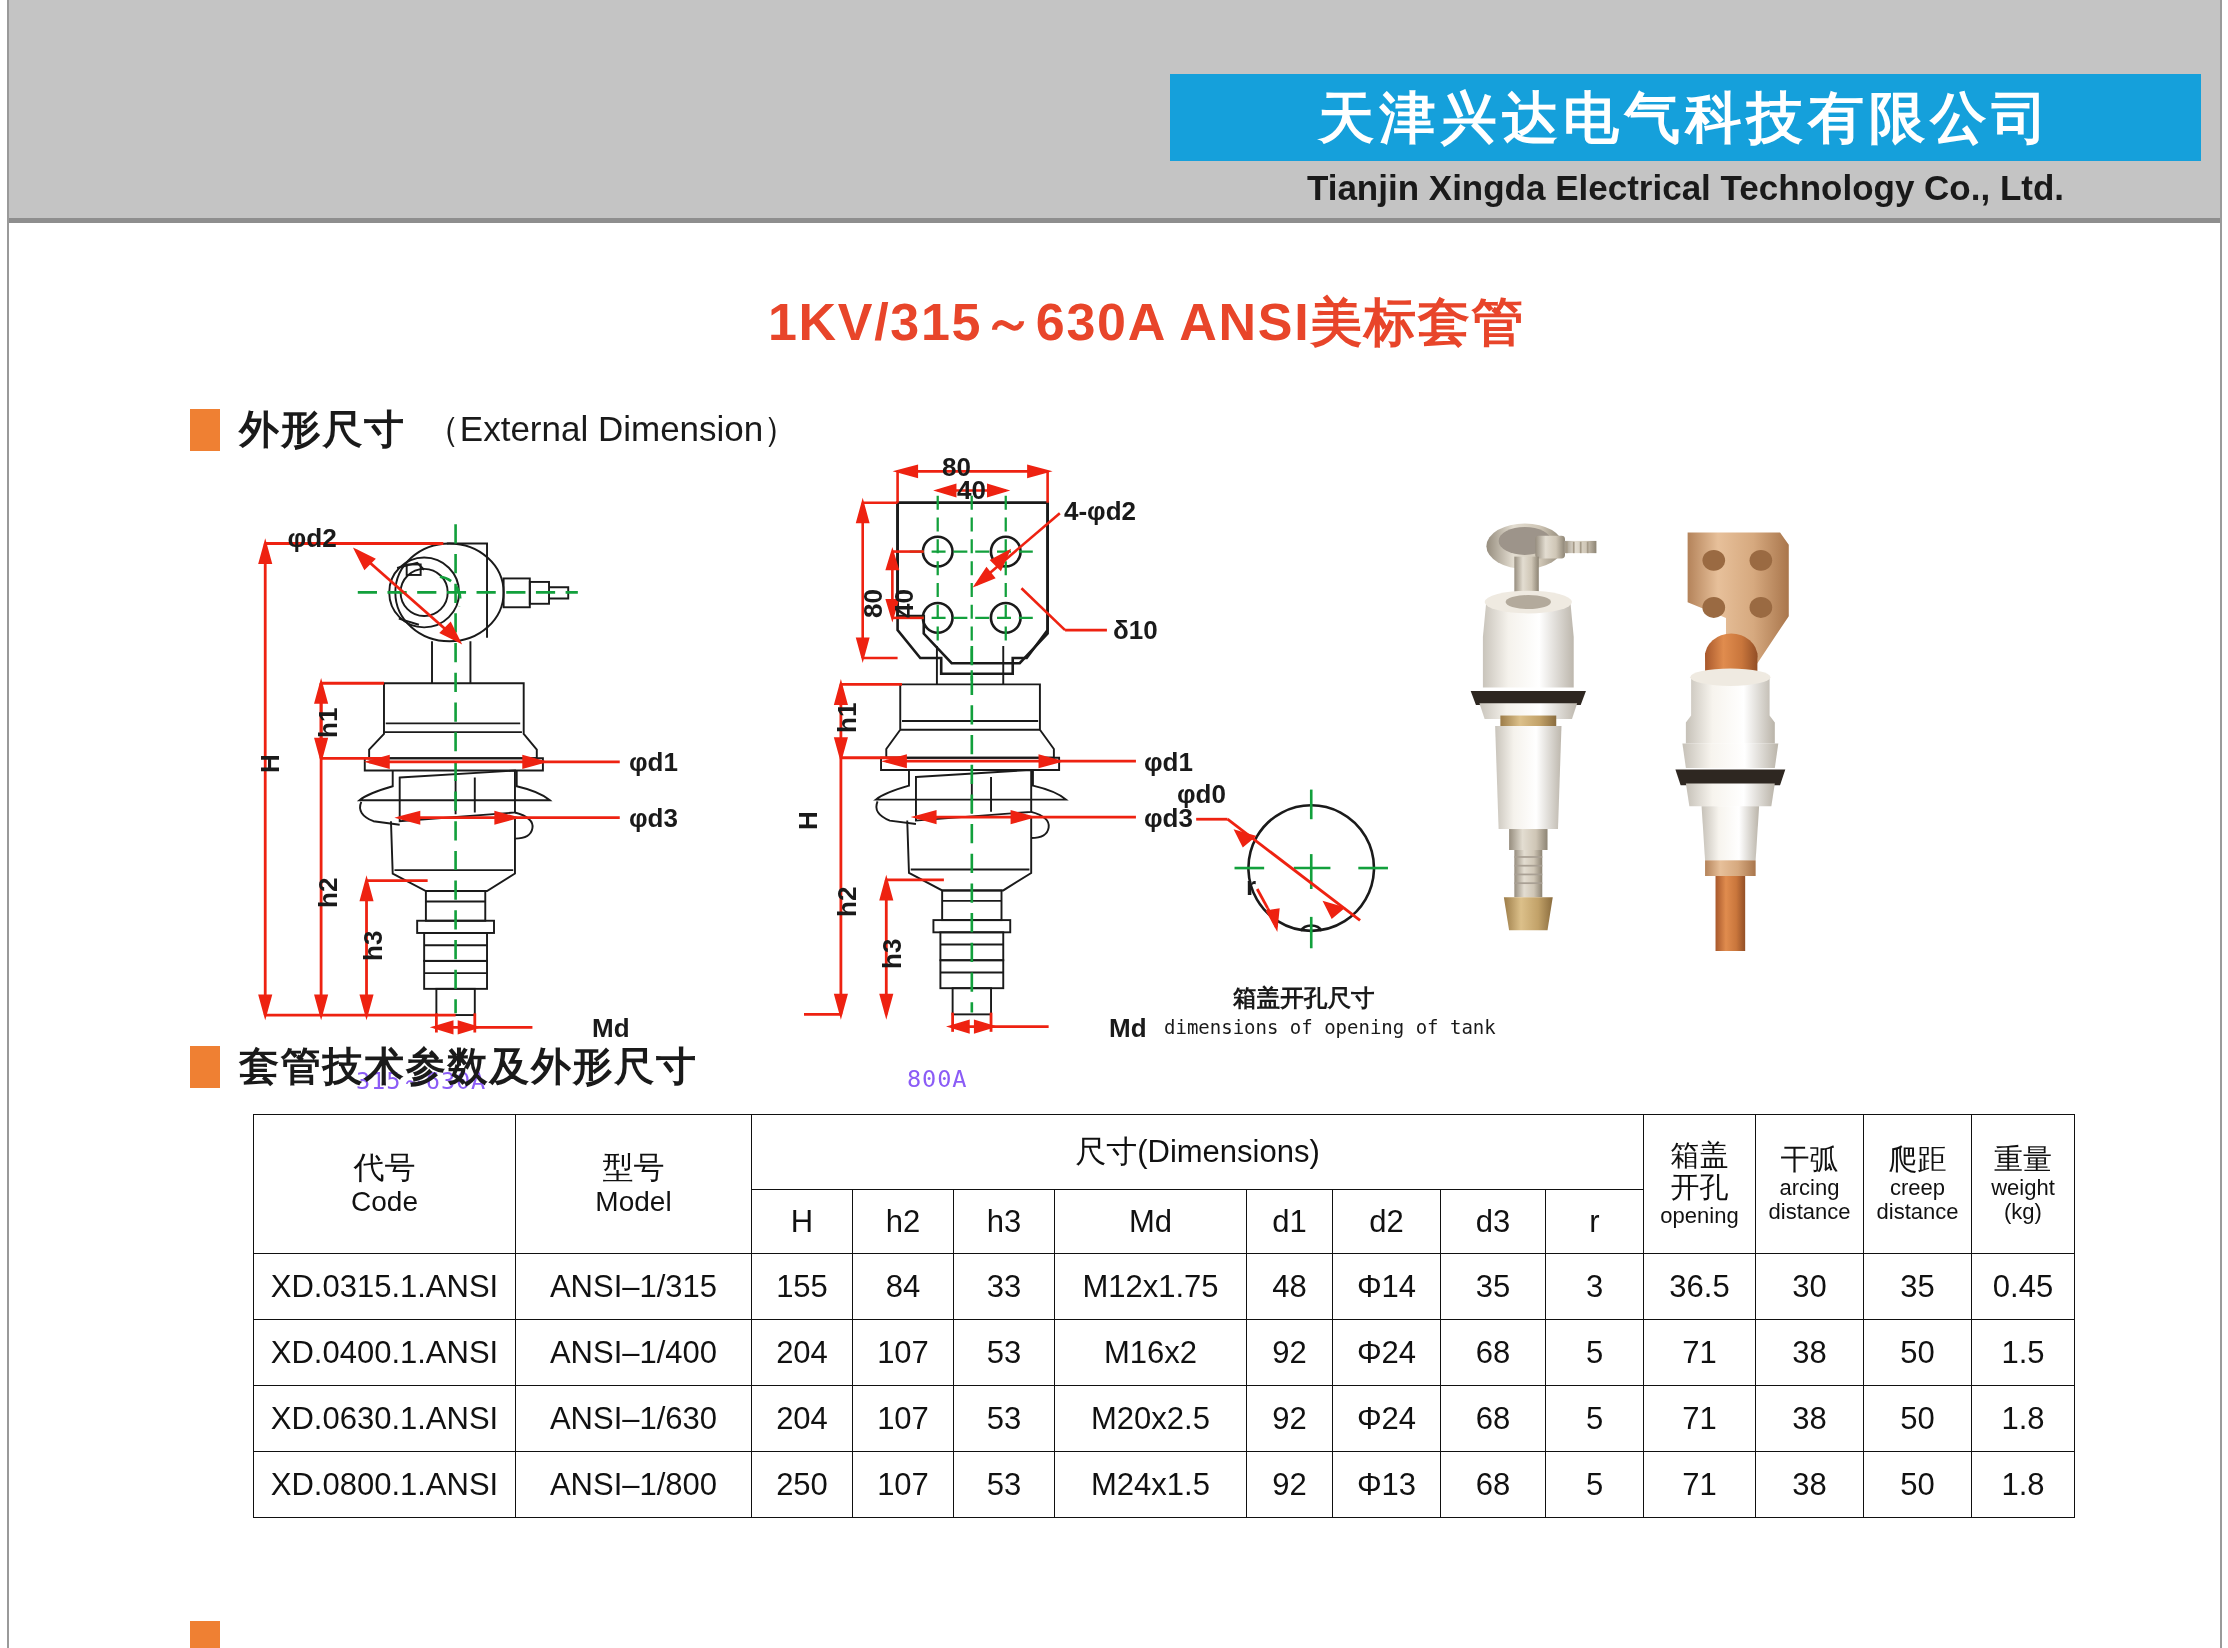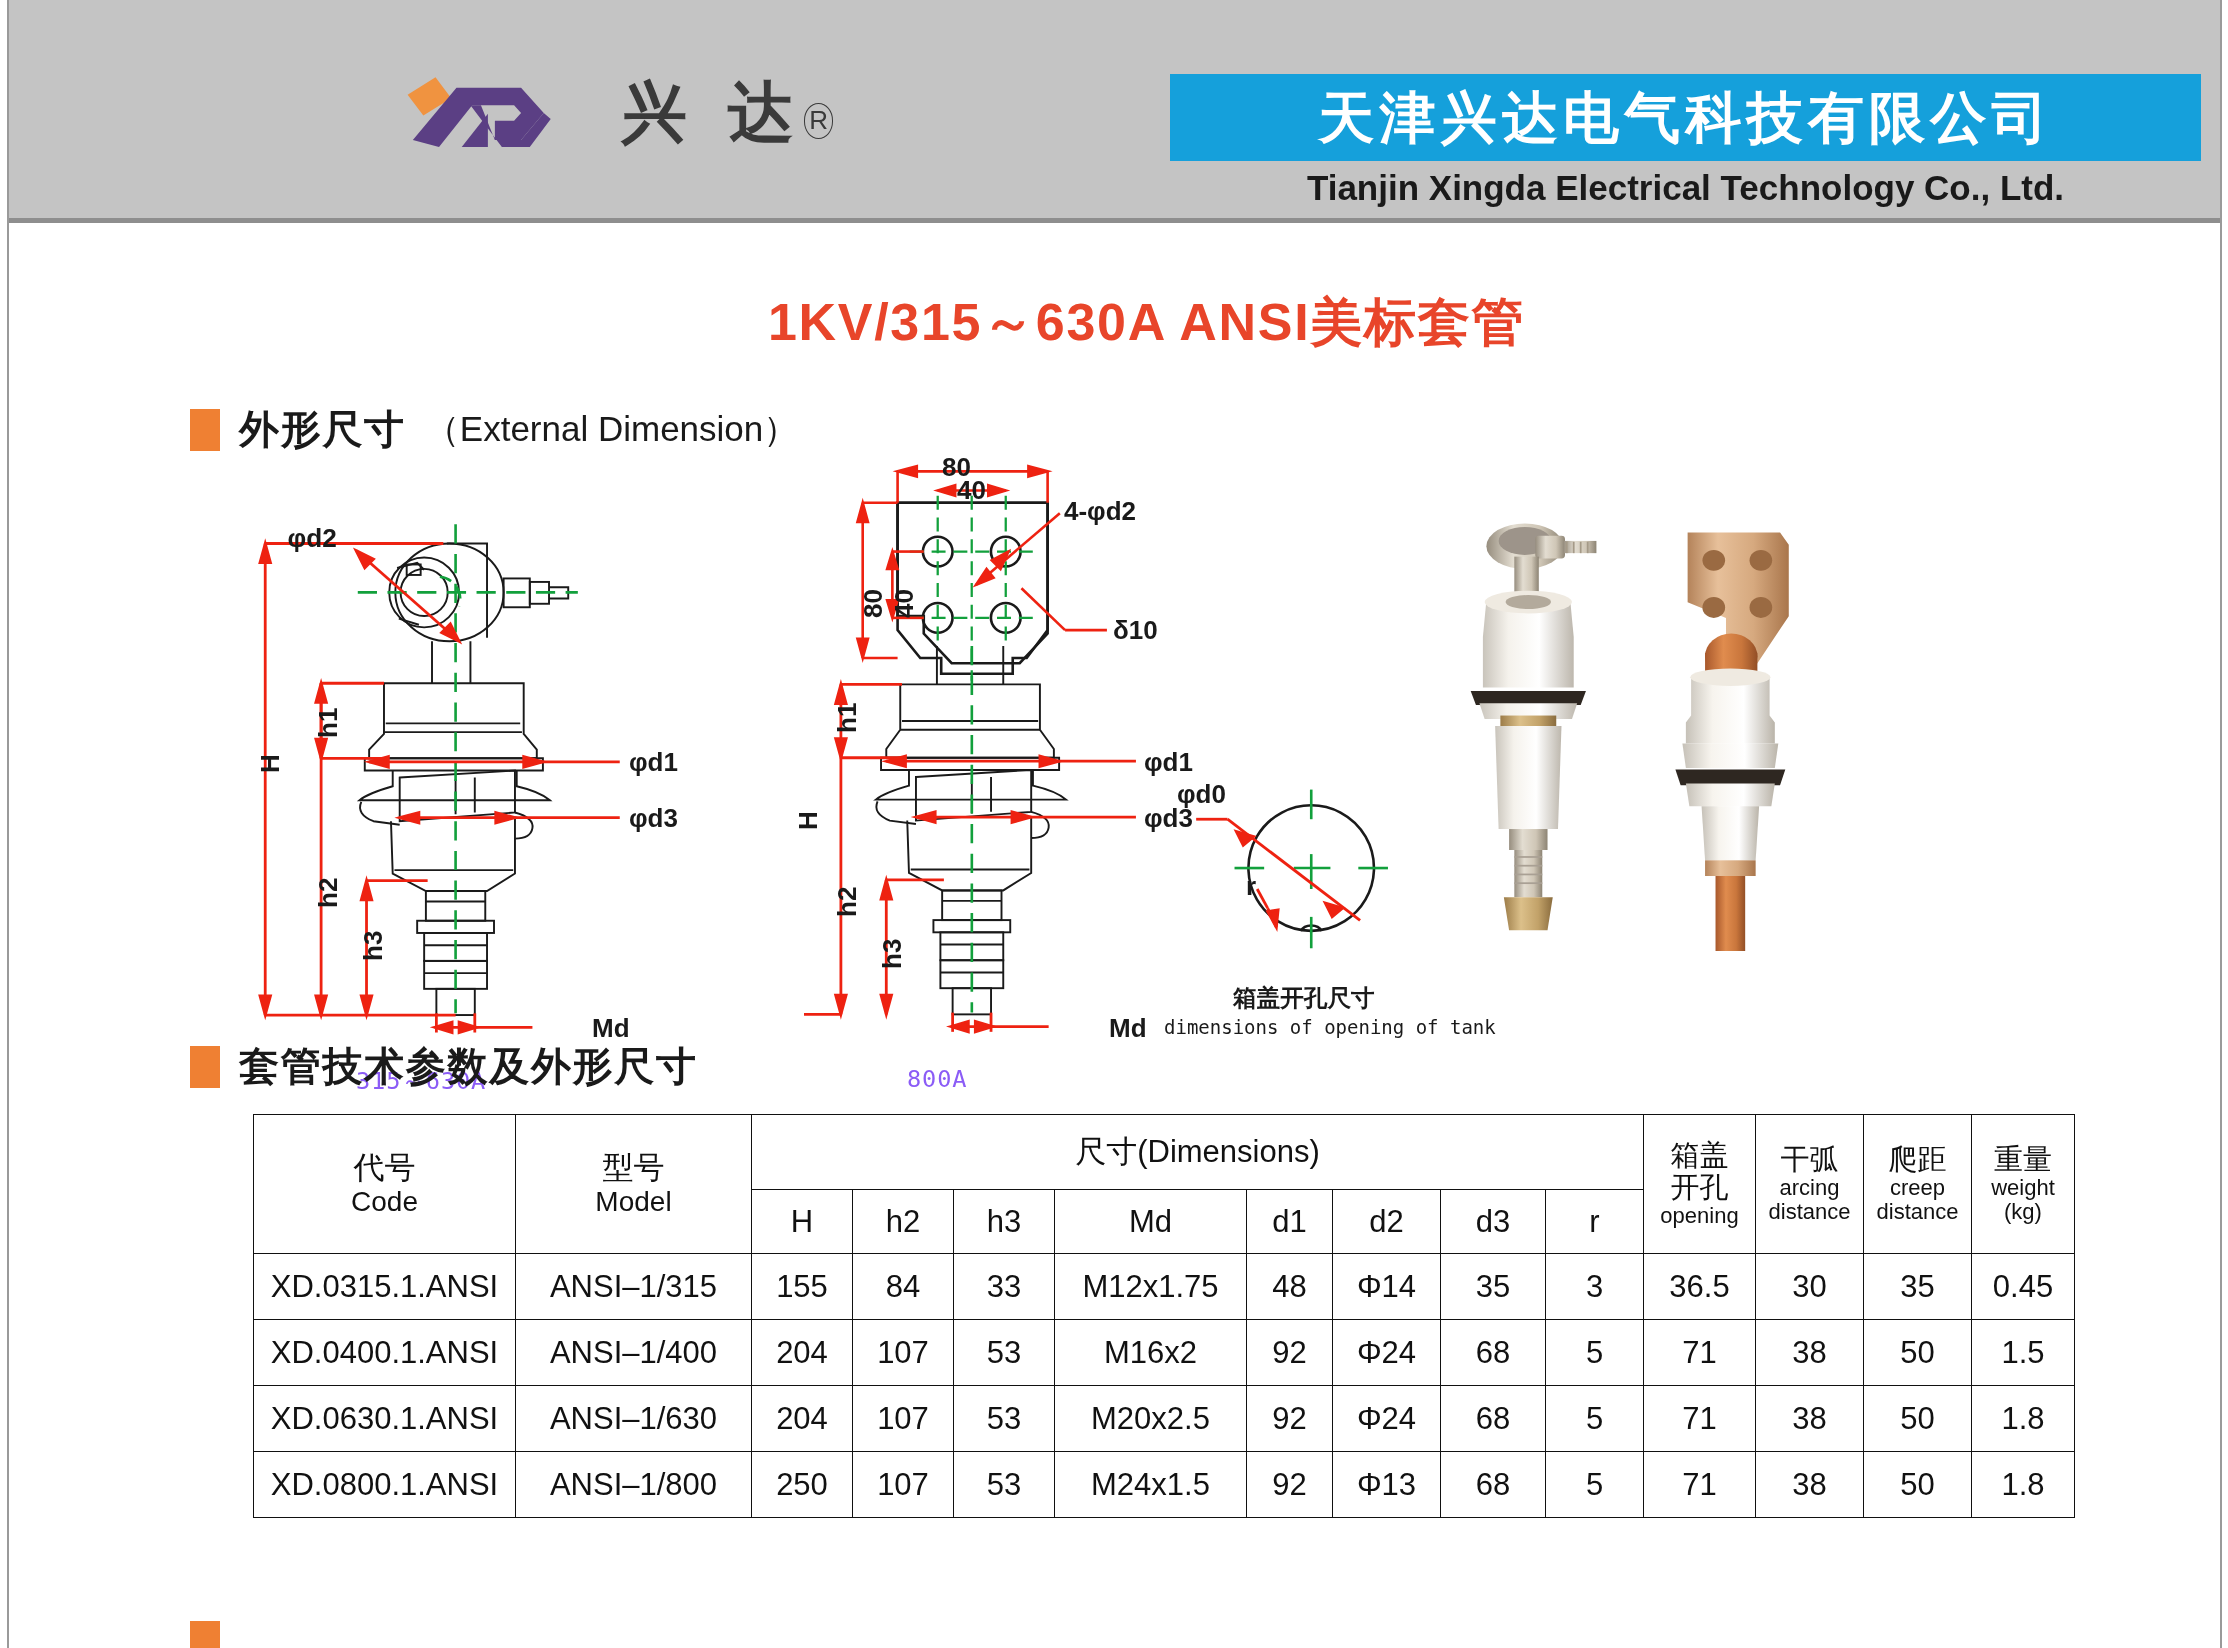--- a/index.html
+++ b/index.html
@@ -75,34 +75,20 @@
 </head>
 <body>
 
 <div class="page">
   <div class="page-border-l"></div>
   <div class="page-border-r"></div>
 
   <div class="header"></div>
   <div class="header-underline"></div>
 
-  <div class="logo">
-    <div class="logo-mark">
-      <svg width="201" height="96" viewBox="0 0 230 110">
-        <polygon points="12,34 44,14 62,38 30,58" fill="#f09340"></polygon>
-        <path d="M18,86 L68,26 L96,26 L142,26 L168,55 L142,86 L112,86 L112,64 L134,64
-                 L142,55 L134,46 L86,46 L48,94 Z" fill="#5b3f84"></path>
-        <path d="M74,94 L104,56 L104,94 Z" fill="#5b3f84"></path>
-        <path d="M84,46 L120,94 L152,94 L176,62 L168,55 L142,86 L112,86 L96,46 Z" fill="#5b3f84"></path>
-      </svg>
-    </div>
-    <div>
-      <span class="logo-cn">兴 达</span><span class="logo-r">R</span>
-    </div>
-  </div>
 
   <div class="company-banner">
     <span class="company-cn">天津兴达电气科技有限公司</span>
   </div>
   <div class="company-en">Tianjin Xingda Electrical Technology Co., Ltd.</div>
 
   <div class="main-title">1KV/315～630A  ANSI美标套管</div>
 
   <div class="sec-head" id="sec-ext">
     <div class="sec-bullet"></div>

